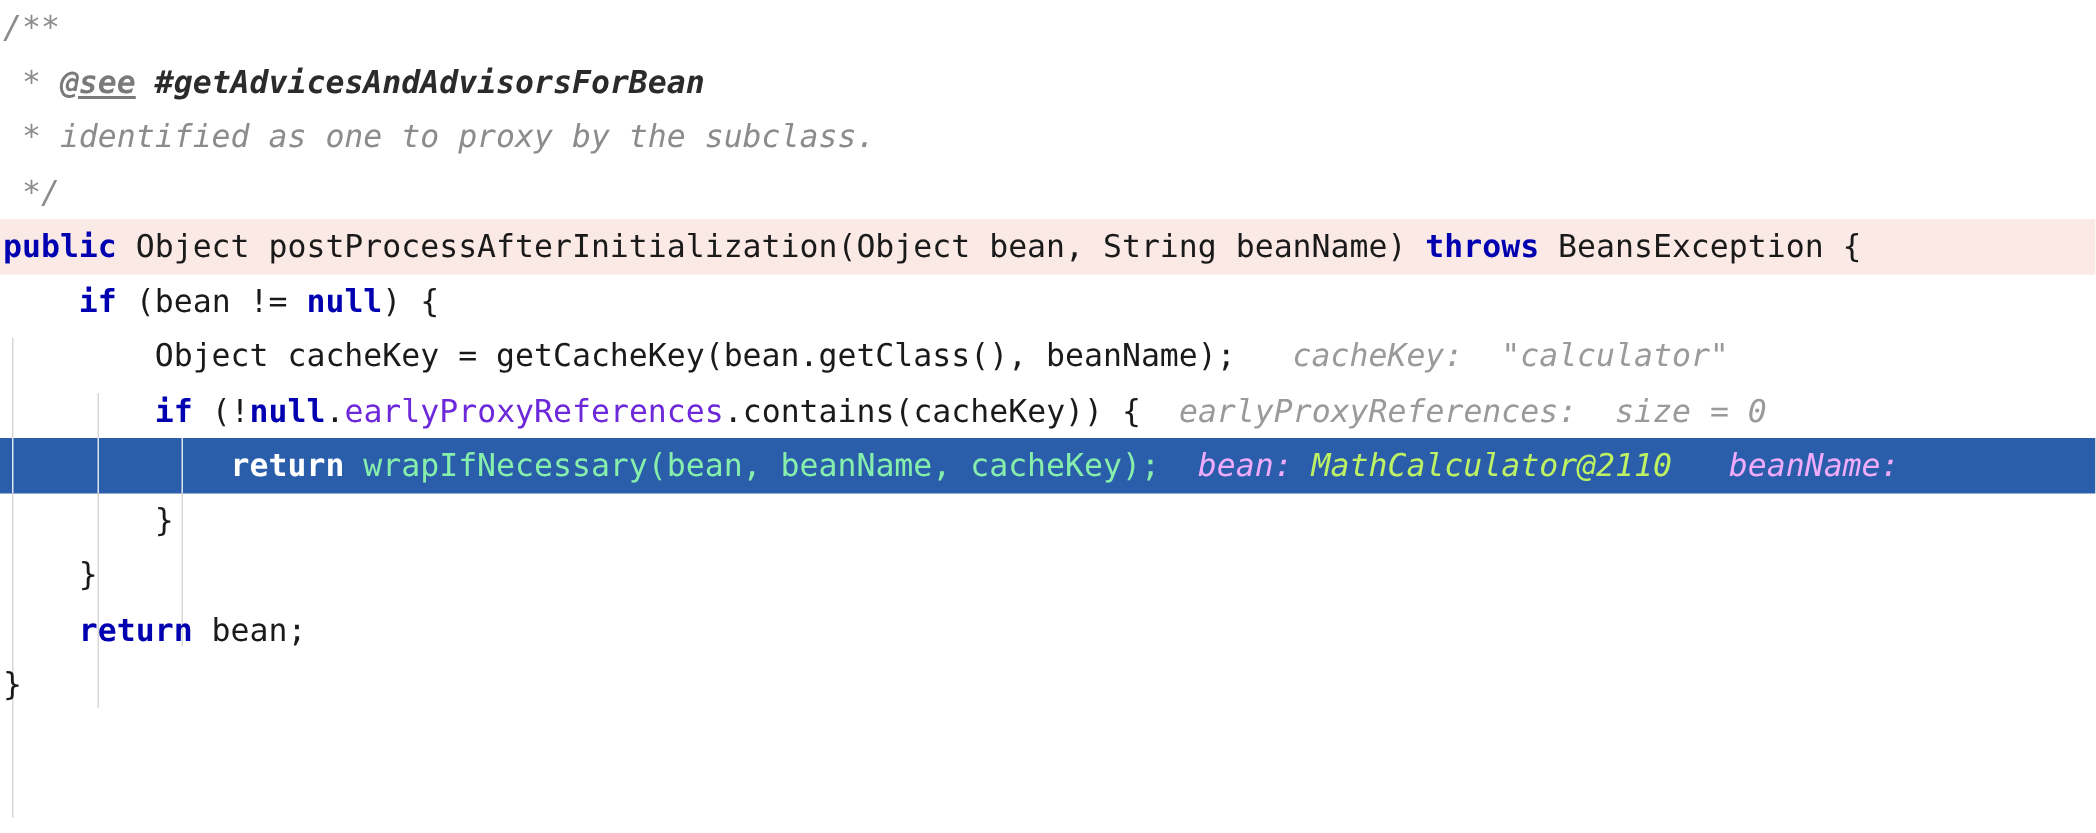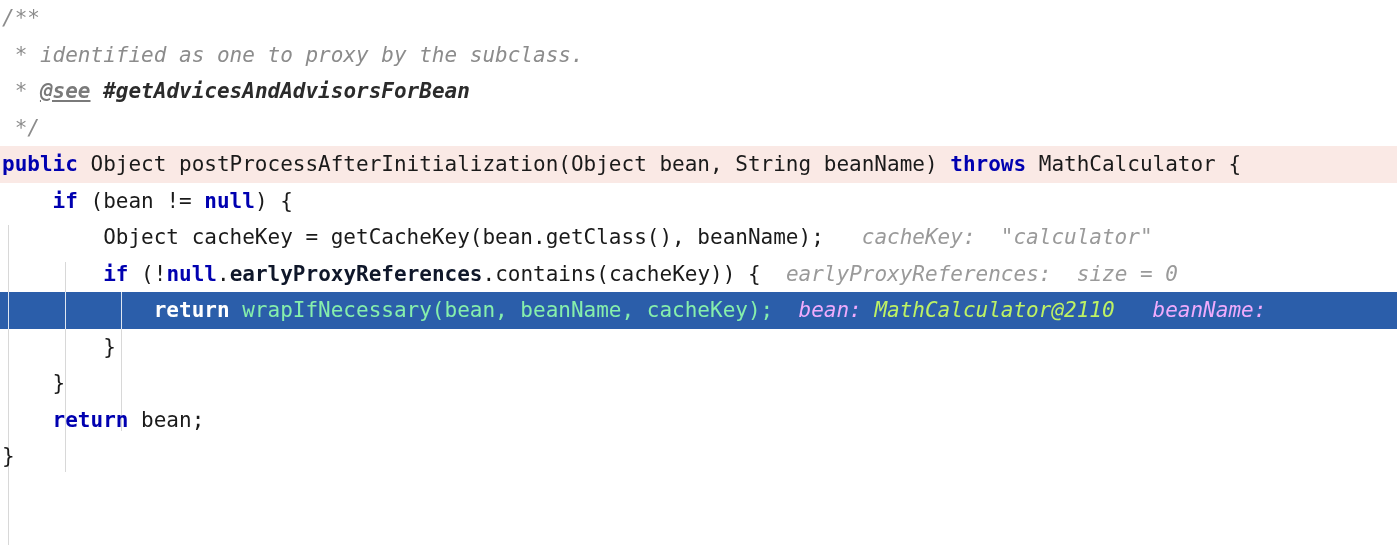--- a/index.html
+++ b/index.html
@@ -76,21 +76,21 @@
     z-index: 3;
   }
 
   
   .kw       { color: #0000b0; font-weight: bold; }
   .plain    { color: #1a1a1a; text-align: center; }
   .cmt      { color: #8c8c8c; font-style: italic; font-weight: normal; }
   .cmt-tag  { color: #7a7a7a; font-style: italic; text-decoration: underline; font-weight: bold; }
   .cmt-ref  { color: #2b2b2b; font-style: italic; font-weight: bold; }
   .anno     { color: #9e9d24; }
-  .field    { color: #0f172a; font-weight: bold; }
+  .field    { color: #6d28d9; font-weight: normal; }
 
   
   .hint      { color: #9a9a9a; font-style: italic; font-weight: normal; }
   .hint-val  { color: #9a9a9a; font-style: italic; }
 
   
   .line.selected .hint     { color: #f0abfc; font-style: italic; text-align: center; }
   .line.selected .hint-val { color: #bef264; font-style: italic; }
   .line.selected .kw       { color: #ffffff; font-weight: bold; }
   .line.selected .plain    { color: #86efac; }
@@ -101,24 +101,24 @@
 <div id="editor">
 
   <div class="guides">
       <div class="guide" style="left: 8px; top: 225px; height: 320px; background: rgb(216, 216, 216);"></div>
       <div class="guide" style="left: 65px; top: 262px; height: 210px; background: rgb(216, 216, 216);"></div>
       <div class="guide" style="left: 121px; top: 296px; height: 135px; background: rgb(216, 216, 216);"></div>
     </div>
 
   <div class="lines">
       <div class="line"><span class="body"><span class="cmt">/**</span></span></div>
+      <div class="line"><span class="body"><span class="cmt"> * </span><span class="cmt-tag">@see</span><span class="cmt"> </span><span class="cmt-ref">#getAdvicesAndAdvisorsForBean</span></span></div>
       <div class="line"><span class="body"><span class="cmt"> * identified as one to proxy by the subclass.</span></span></div>
-      <div class="line"><span class="body"><span class="cmt"> * </span><span class="cmt-tag">@see</span><span class="cmt"> </span><span class="cmt-ref">#getAdvicesAndAdvisorsForBean</span></span></div>
       <div class="line"><span class="body"><span class="cmt"> */</span></span></div>
-      <div class="line exec-sig" style="background: rgb(250, 233, 229);"><span class="body"><span class="kw">public</span><span class="plain"> Object postProcessAfterInitialization(Object bean, String beanName) </span><span class="kw">throws</span><span class="plain"> MathCalculator {</span></span></div>
+      <div class="line exec-sig" style="background: rgb(250, 233, 229);"><span class="body"><span class="kw">public</span><span class="plain"> Object postProcessAfterInitialization(Object bean, String beanName) </span><span class="kw">throws</span><span class="plain"> BeansException {</span></span></div>
       <div class="line"><span class="body"><span class="plain">    </span><span class="kw">if</span><span class="plain"> (bean != </span><span class="kw">null</span><span class="plain">) {</span></span></div>
       <div class="line"><span class="body"><span class="plain">        Object cacheKey = getCacheKey(bean.getClass(), beanName);</span><span class="hint">   cacheKey:  </span><span class="hint-val">"calculator"</span></span></div>
       <div class="line"><span class="body"><span class="plain">        </span><span class="kw">if</span><span class="plain"> (!</span><span class="kw">null</span><span class="plain">.</span><span class="field">earlyProxyReferences</span><span class="plain">.contains(cacheKey)) {</span><span class="hint">  earlyProxyReferences:  </span><span class="hint-val">size = 0</span></span></div>
       <div class="line selected" style="background: rgb(43, 94, 170);"><span class="guide-ovl" style="left: 8px;"></span><span class="guide-ovl" style="left: 65px;"></span><span class="guide-ovl" style="left: 121px;"></span><span class="body"><span class="plain">            </span><span class="kw">return</span><span class="plain"> wrapIfNecessary(bean, beanName, cacheKey);</span><span class="hint">  bean: </span><span class="hint-val">MathCalculator@2110</span><span class="hint">   beanName:</span></span></div>
       <div class="line"><span class="body"><span class="plain">        }</span></span></div>
       <div class="line"><span class="body"><span class="plain">    }</span></span></div>
       <div class="line"><span class="body"><span class="plain">    </span><span class="kw">return</span><span class="plain"> bean;</span></span></div>
       <div class="line"><span class="body"><span class="plain">}</span></span></div>
     </div>
 

